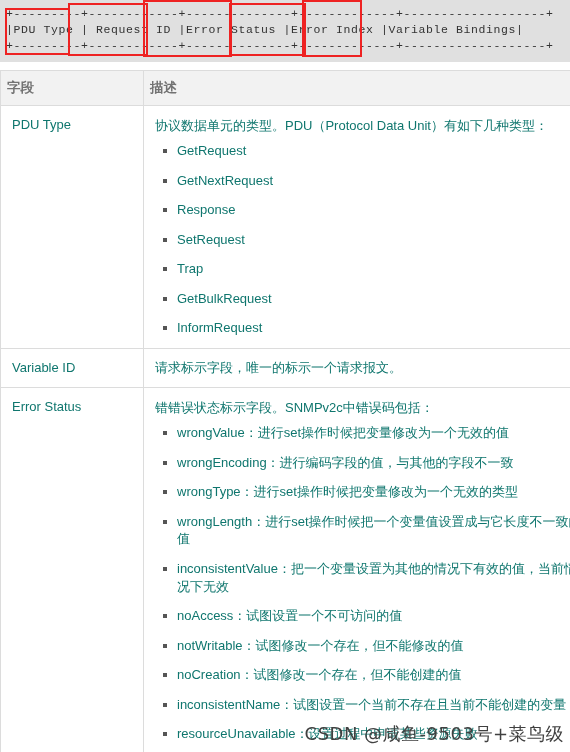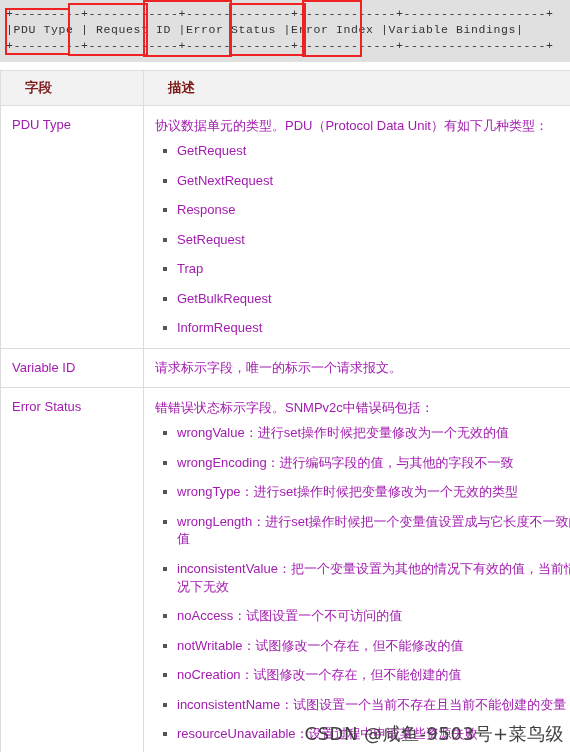--- a/index.html
+++ b/index.html
@@ -57,28 +57,28 @@
     font-size: 13px;
   }
   table.fields th, table.fields td {
     border: 1px solid #dcdcdc;
     vertical-align: top;
     text-align: left;
   }
   table.fields thead th {
     background: #f2f2f2;
     font-weight: bold;
-    color: #7f1d1d;
+    color: #737373;
     font-size: 13.5px;
-    padding: 8px 24px;
+    padding: 8px 6px;
     height: 16px;
   }
   table.fields td {
     padding: 9px 10px 9px 11px;
-    color: #a21caf;
+    color: #0f766e;
     line-height: 1.55;
   }
   col.c-field { width: 143px; }
   col.c-desc  { width: 451px; }
 
   .desc-intro { margin: 1px 0 2px 0; }
   ul.desc-list {
     margin: 6px 0 0 0;
     padding-left: 22px;
     list-style: none;

